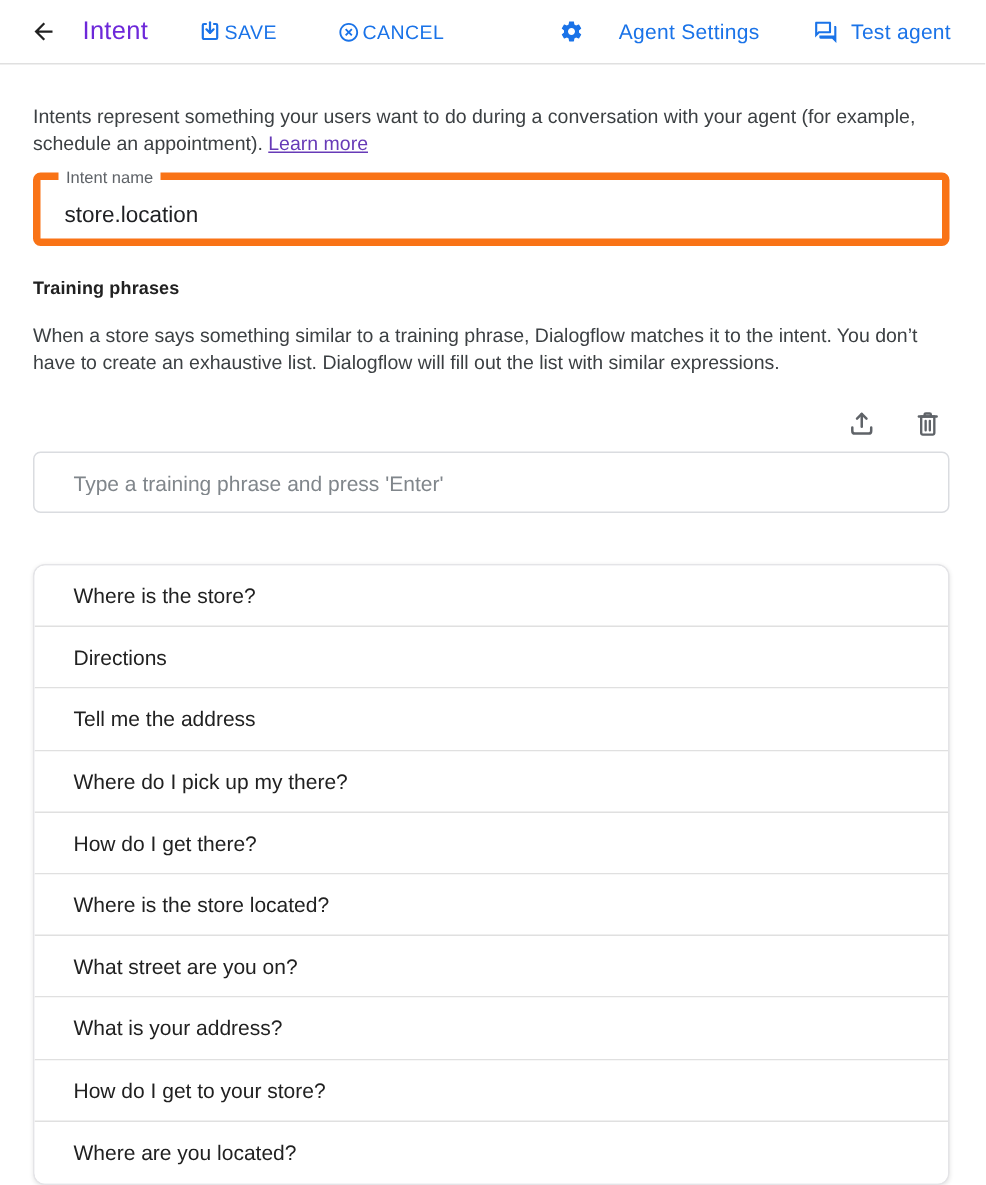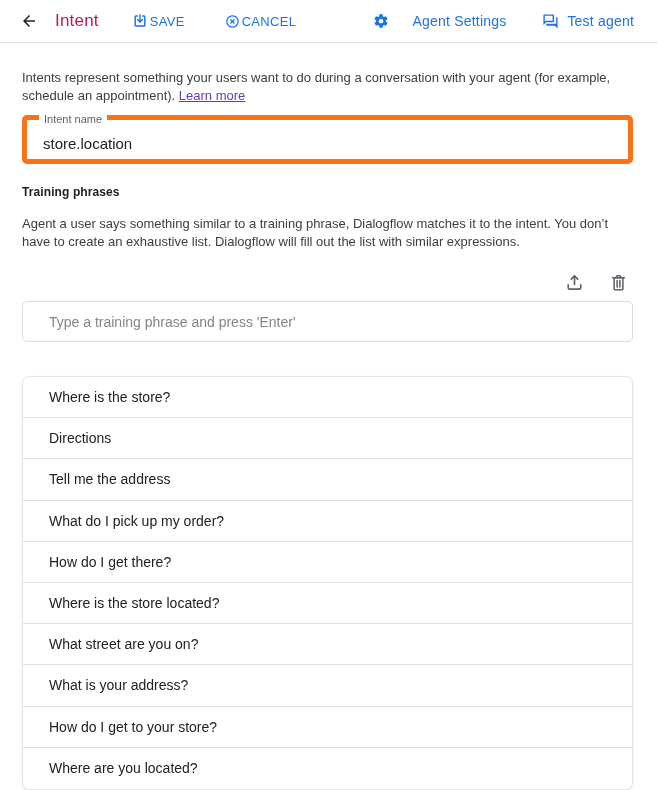--- a/index.html
+++ b/index.html
@@ -20,21 +20,21 @@
     border-bottom: 1px solid #e0e0e0;
     background: #fff;
   }
   .icon-btn {
     border: none; background: none; padding: 0; margin: 0;
     display: flex; align-items: center; justify-content: center;
     cursor: pointer; color: #212121;
   }
   .icon-btn svg { width: 18px; height: 18px; }
   .page-title {
-    font-size: 17px; font-weight: 400; color: #be185d;
+    font-size: 17px; font-weight: 400; color: #6d28d9;
     margin: 0 0 0 17px; letter-spacing: .2px;
   }
   .txt-btn {
     border: none; background: none; padding: 0; margin: 0;
     display: flex; align-items: center;
     color: #1a73e8; cursor: pointer;
     font-family: inherit; font-weight: normal;
   }
   .txt-btn svg { flex: 0 0 auto; }
   .btn-save { margin-left: 33px; font-size: 13px; letter-spacing: .3px; gap: 2px; }
@@ -170,21 +170,21 @@
 
 <main>
   <p class="intro"><span>Intents represent something your users want to do during a conversation with your agent (for example,</span><br><span>schedule an appointment).</span> <a class="learn-more">Learn more</a></p>
 
   <div class="name-field">
     <label>Intent name</label>
     <input type="text" value="store.location" style="">
   </div>
 
   <h2 class="section-title">Training phrases</h2>
-  <p class="section-desc"><span>Agent a user says something similar to a training phrase, Dialogflow matches it to the intent. You don’t</span><br><span>have to create an exhaustive list. Dialogflow will fill out the list with similar expressions.</span></p>
+  <p class="section-desc"><span>When a store says something similar to a training phrase, Dialogflow matches it to the intent. You don’t</span><br><span>have to create an exhaustive list. Dialogflow will fill out the list with similar expressions.</span></p>
 
   <div class="phrase-tools">
     <button class="tool-btn">
       <svg viewBox="0 0 24 24" fill="none" stroke="currentColor" stroke-width="1.9" stroke-linecap="round" stroke-linejoin="round">
         <path d="M4.8 14.8v2.7a2 2 0 0 0 2 2h10.4a2 2 0 0 0 2-2v-2.7"></path>
         <path d="M12 14.2V4.6"></path>
         <path d="M8.4 8.1L12 4.5l3.6 3.6"></path>
       </svg>
     </button>
     <button class="tool-btn">
@@ -197,21 +197,21 @@
     </button>
   </div>
 
   <input type="text" class="phrase-input" placeholder="Type a training phrase and press 'Enter'" style="">
 
   <ul class="phrase-list">
 
   <li>Where is the store?</li>
       <li>Directions</li>
       <li>Tell me the address</li>
-      <li>What do I pick up my order?</li>
+      <li>Where do I pick up my there?</li>
       <li>How do I get there?</li>
       <li>Where is the store located?</li>
       <li>What street are you on?</li>
       <li>What is your address?</li>
       <li>How do I get to your store?</li>
       <li>Where are you located?</li>
     </ul>
 </main>
 
 </body></html>

